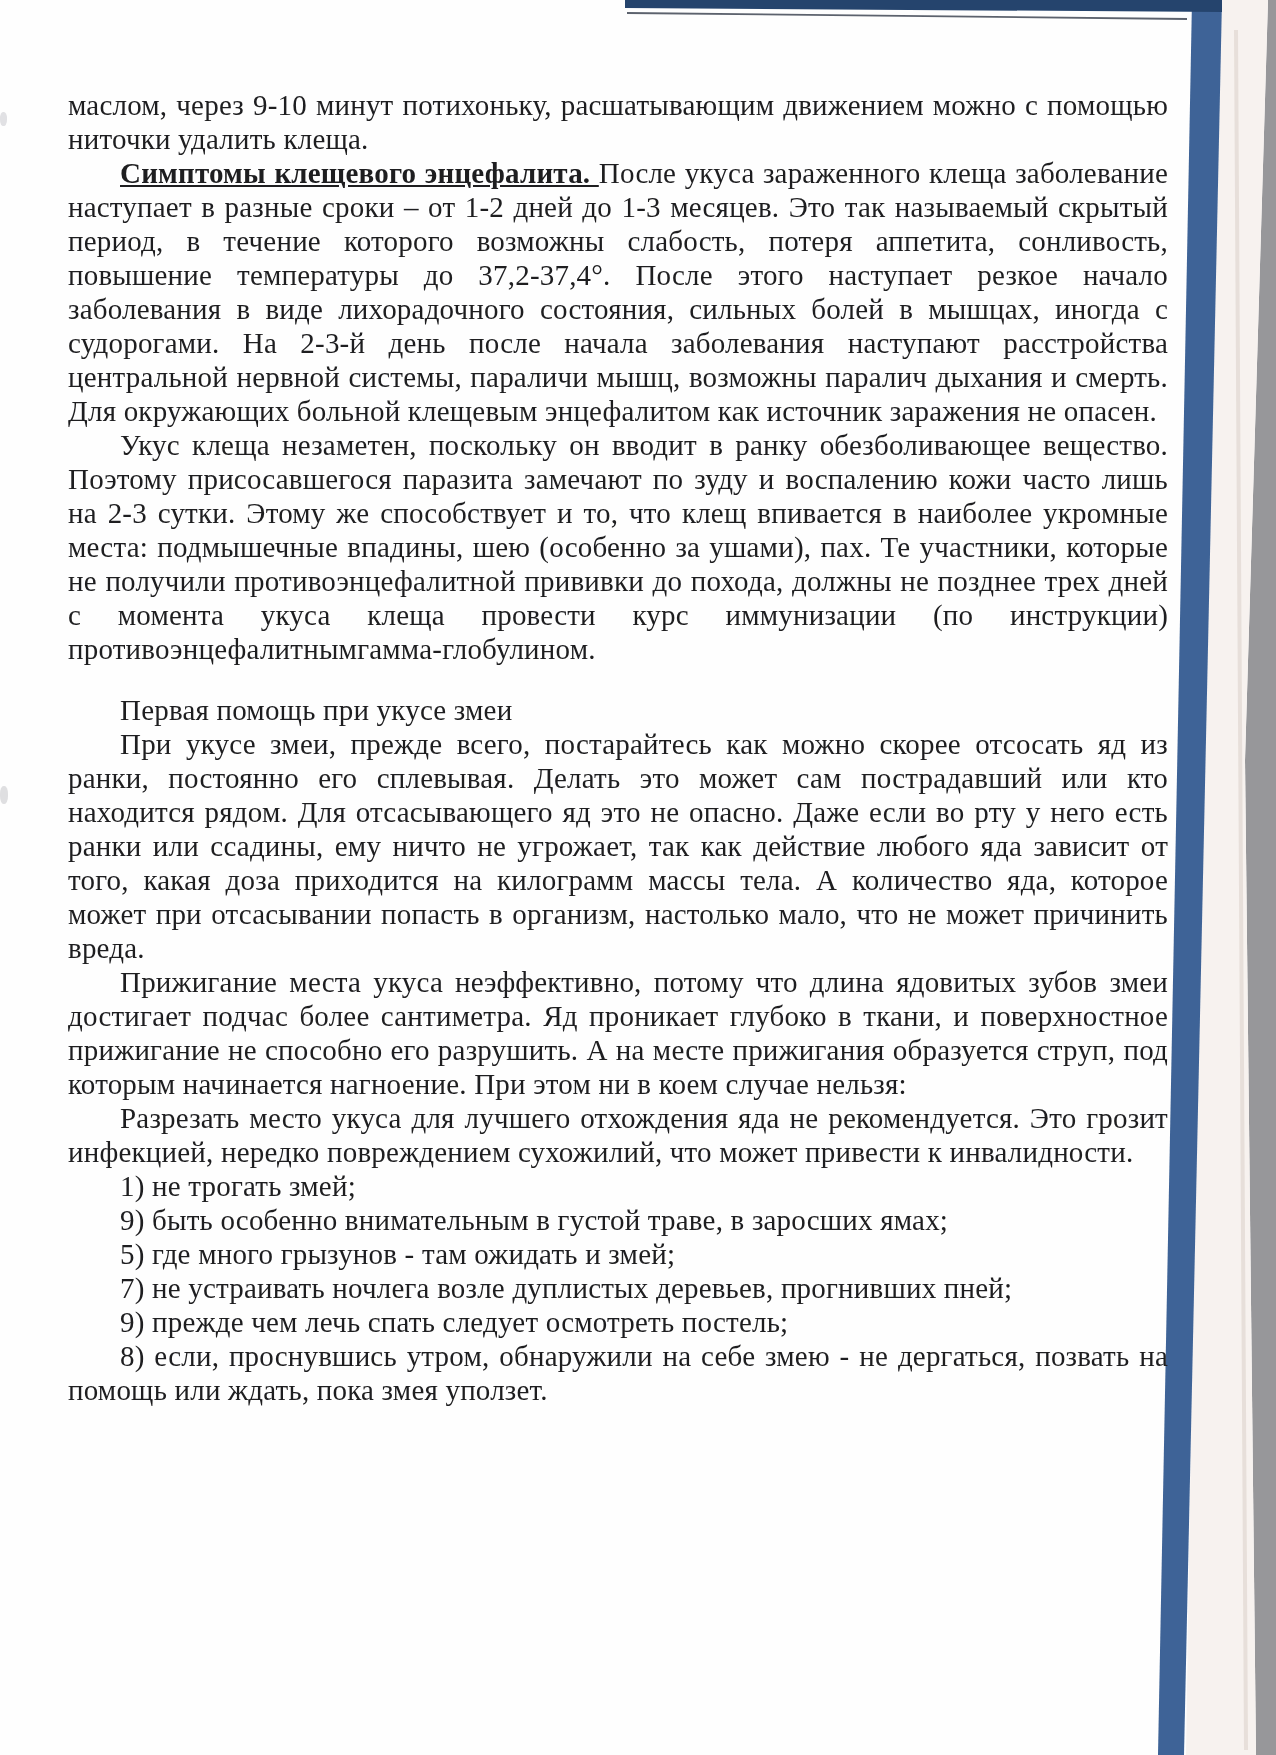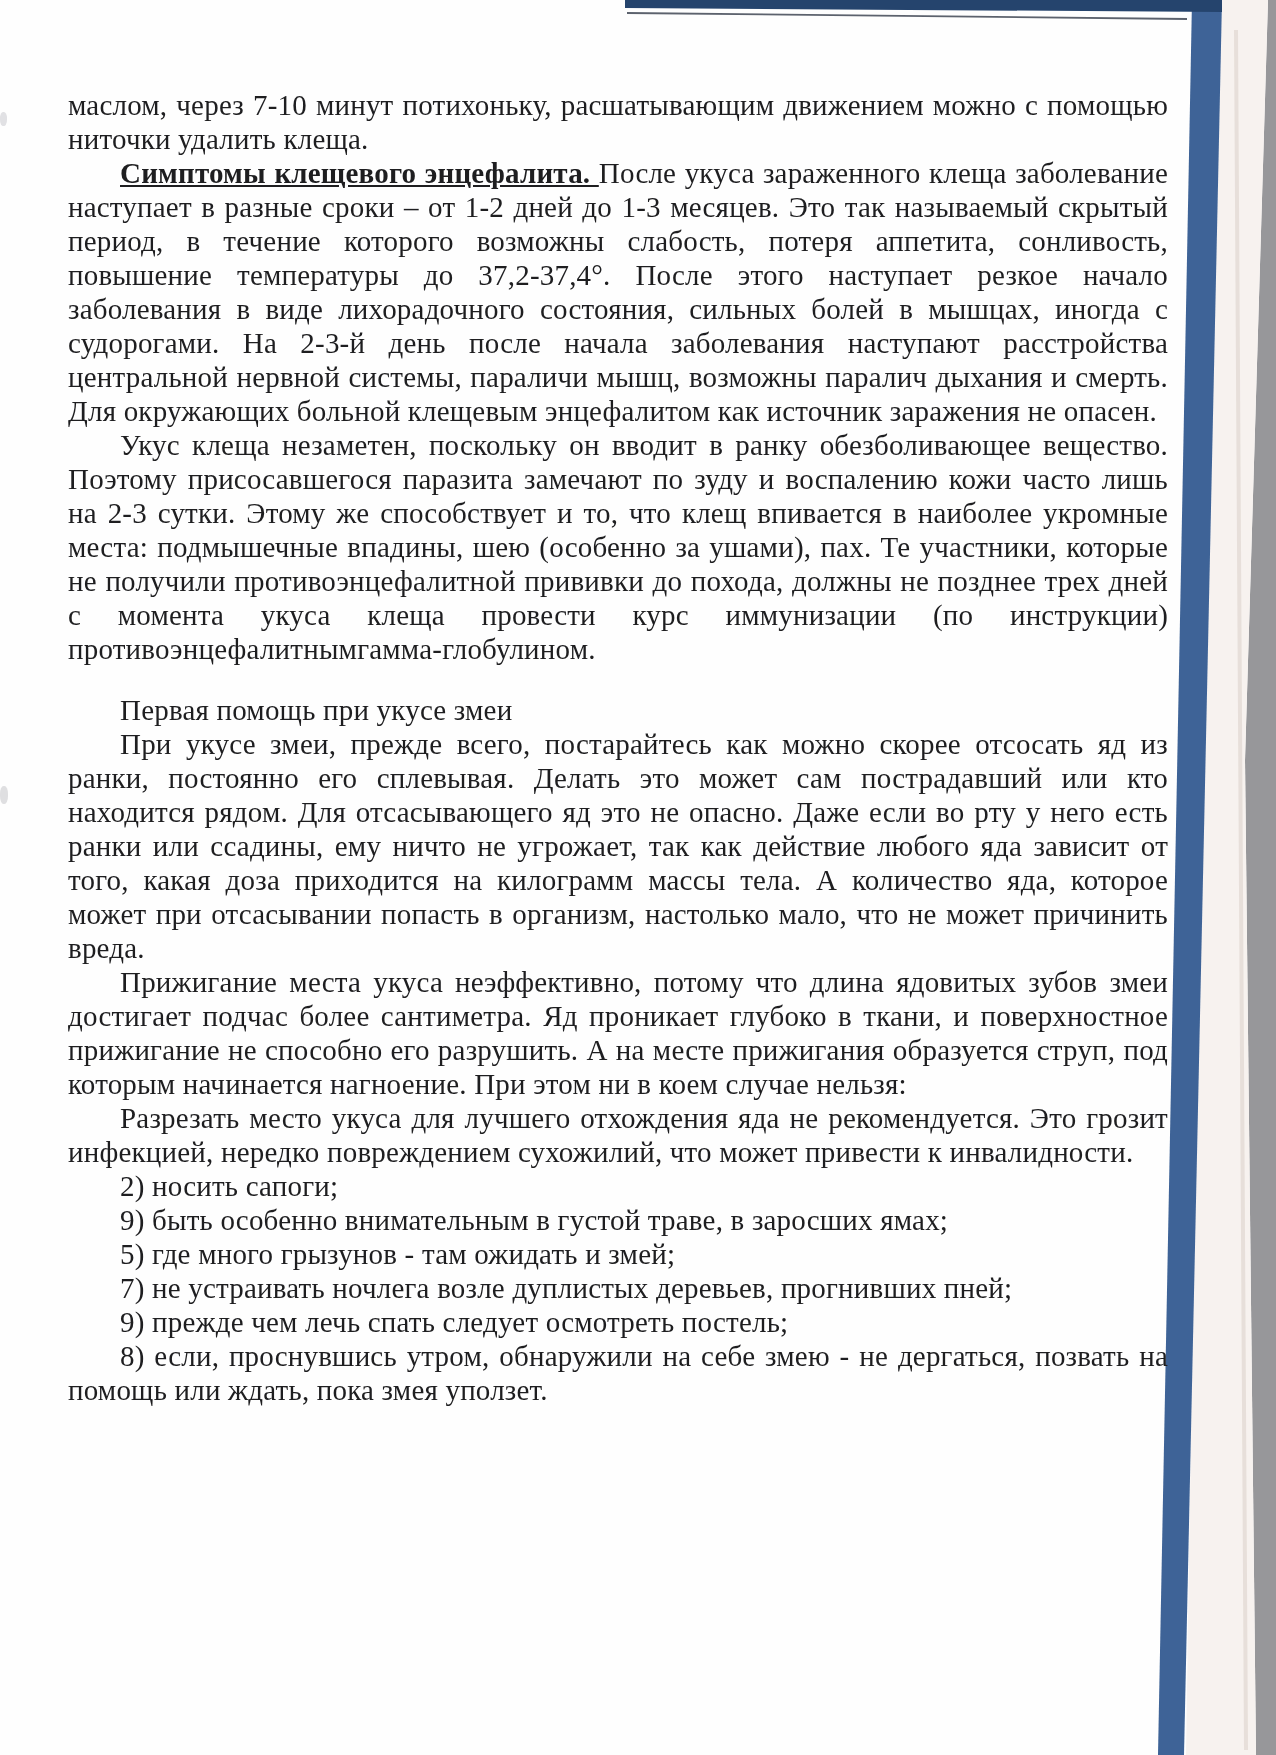--- a/index.html
+++ b/index.html
@@ -74,28 +74,28 @@
 
     <polygon points="625,0 1222,0 1222,12 625,8" fill="#25446d"></polygon>
 
     <path d="M627,13 L1187,19" stroke="#3f4653" stroke-width="1.8" fill="none" opacity="0.85"></path>
   </svg>
 
   <div class="speck speck-1"></div>
   <div class="speck speck-2"></div>
 
   <div class="page-text">
-    <p class="continuation">маслом, через 7-10 минут потихоньку, расшатывающим движением можно с помощью ниточки удалить клеща.</p>
+    <p class="continuation">маслом, через 9-10 минут потихоньку, расшатывающим движением можно с помощью ниточки удалить клеща.</p>
     <p><b class="lead-bold">Симптомы клещевого энцефалита. </b><span>После укуса зараженного клеща заболевание наступает в разные сроки – от 1-2 дней до 1-3 месяцев. Это так называемый скрытый период, в течение которого возможны слабость, потеря аппетита, сонливость, повышение температуры до 37,2-37,4°. После этого наступает резкое начало заболевания в виде лихорадочного состояния, сильных болей в мышцах, иногда с судорогами. На 2-3-й день после начала заболевания наступают расстройства центральной нервной системы, параличи мышц, возможны паралич дыхания и смерть. Для окружающих больной клещевым энцефалитом как источник заражения не опасен.</span></p>
     <p>Укус клеща незаметен, поскольку он вводит в ранку обезболивающее вещество. Поэтому присосавшегося паразита замечают по зуду и воспалению кожи часто лишь на 2-3 сутки. Этому же способствует и то, что клещ впивается в наиболее укромные места: подмышечные впадины, шею (особенно за ушами), пах. Те участники, которые не получили противоэнцефалитной прививки до похода, должны не позднее трех дней с момента укуса клеща провести курс иммунизации (по инструкции) противоэнцефалитнымгамма-глобулином.</p>
     <p class="section-heading">Первая помощь при укусе змеи</p>
     <p>При укусе змеи, прежде всего, постарайтесь как можно скорее отсосать яд из ранки, постоянно его сплевывая. Делать это может сам пострадавший или кто находится рядом. Для отсасывающего яд это не опасно. Даже если во рту у него есть ранки или ссадины, ему ничто не угрожает, так как действие любого яда зависит от того, какая доза приходится на килограмм массы тела. А количество яда, которое может при отсасывании попасть в организм, настолько мало, что не может причинить вреда.</p>
     <p>Прижигание места укуса неэффективно, потому что длина ядовитых зубов змеи достигает подчас более сантиметра. Яд проникает глубоко в ткани, и поверхностное прижигание не способно его разрушить. А на месте прижигания образуется струп, под которым начинается нагноение. При этом ни в коем случае нельзя:</p>
     <p>Разрезать место укуса для лучшего отхождения яда не рекомендуется. Это грозит инфекцией, нередко повреждением сухожилий, что может привести к инвалидности.</p>
-    <p>2) носить сапоги;</p>
+    <p>1) не трогать змей;</p>
     <p>9) быть особенно внимательным в густой траве, в заросших ямах;</p>
     <p>5) где много грызунов - там ожидать и змей;</p>
     <p>7) не устраивать ночлега возле дуплистых деревьев, прогнивших пней;</p>
     <p>9) прежде чем лечь спать следует осмотреть постель;</p>
     <p>8) если, проснувшись утром, обнаружили на себе змею - не дергаться, позвать на помощь или ждать, пока змея уползет.</p>
   </div>
 
 </div>
 
 </body></html>

